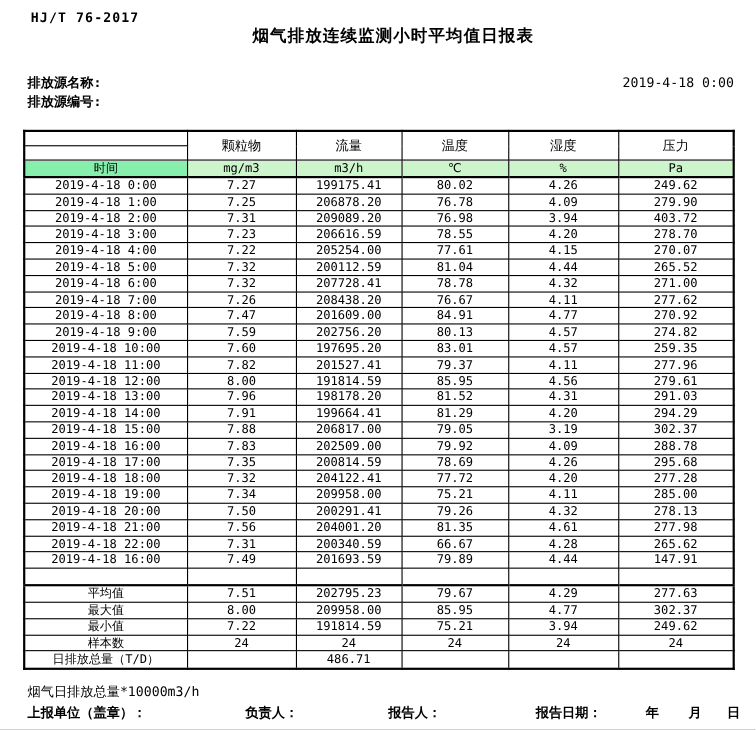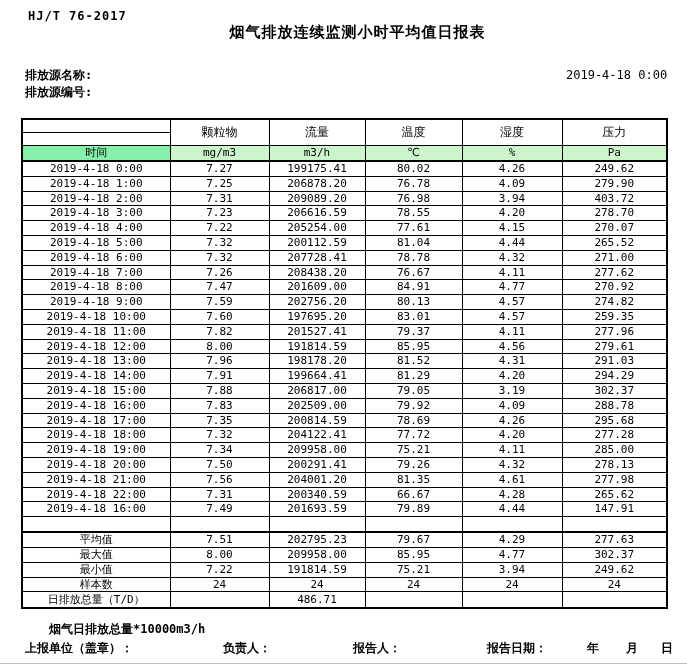--- a/index.html
+++ b/index.html
@@ -25,21 +25,21 @@
     overflow:hidden; white-space:nowrap;
   }
   table.report thead tr.hdr-top th { font-size:12px; height:13px; line-height:13px; }
   table.report tr.hdr-top td.c0, table.report tr.hdr-sub td.c0 { height:12px; line-height:12px; }
   table.report tr.unit-row td { height:14px; line-height:14px; border-bottom:2px solid #000; }
   table.report tr.thick-top td { border-top:2px solid #000;margin-left:35px; }
   table.report tr.empty td { height:14px; }
   table.report tr.total td { height:15px; line-height:15px; }
   table.report tr.total td:first-child { }
 
-  .note { position:absolute; top:621px; left:25px; font-size:12px; font-weight:bold;margin-left:24px; }
+  .note { position:absolute; top:621px; left:25px; font-size:12px; font-weight:normal; }
   .footer-line { position:absolute; top:640px; left:0; width:100%; font-size:12px; font-weight:bold; }
   .footer-line span { position:absolute; white-space:nowrap; }
   .fl-unit { left:25px; }
   .fl-resp { left:223px; }
   .fl-rept { left:353px; }
   .fl-date { left:487px; }
   .fl-year { left:587px; }
   .fl-month{ left:626px; }
   .fl-day  { left:661px; }
   .bottom-divider { position:absolute; left:0; bottom:0; width:100%; height:0; border-top:1px solid #bdbdbd; }

